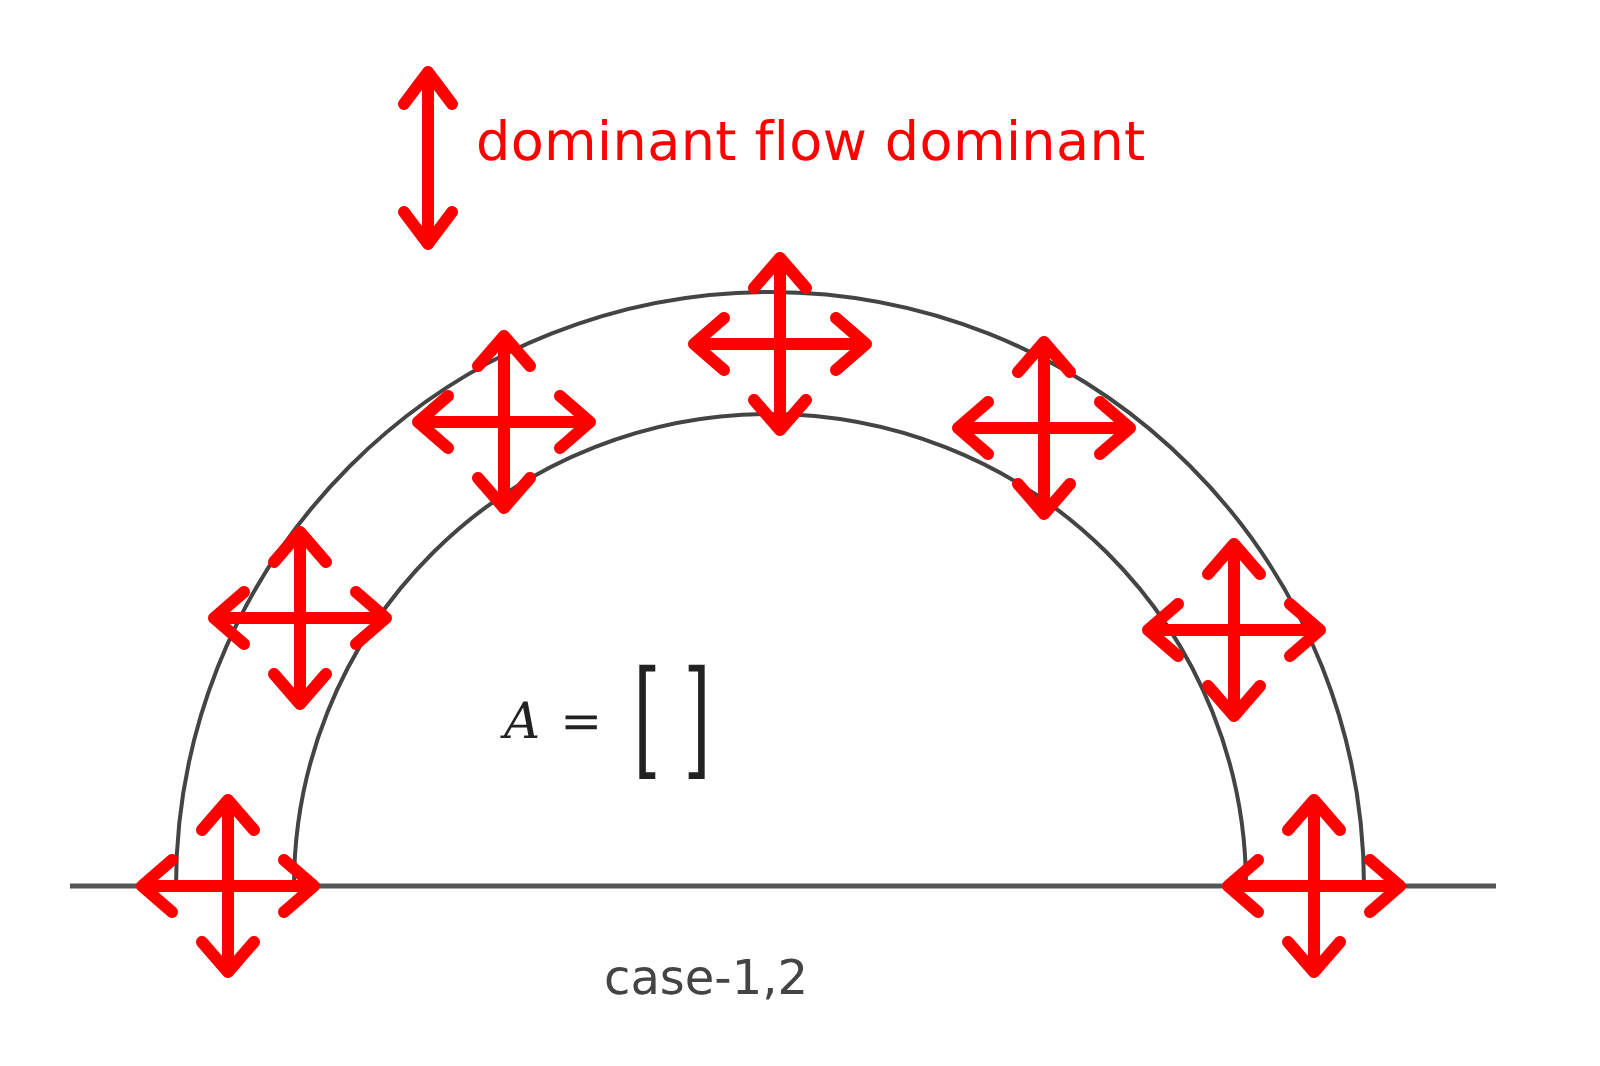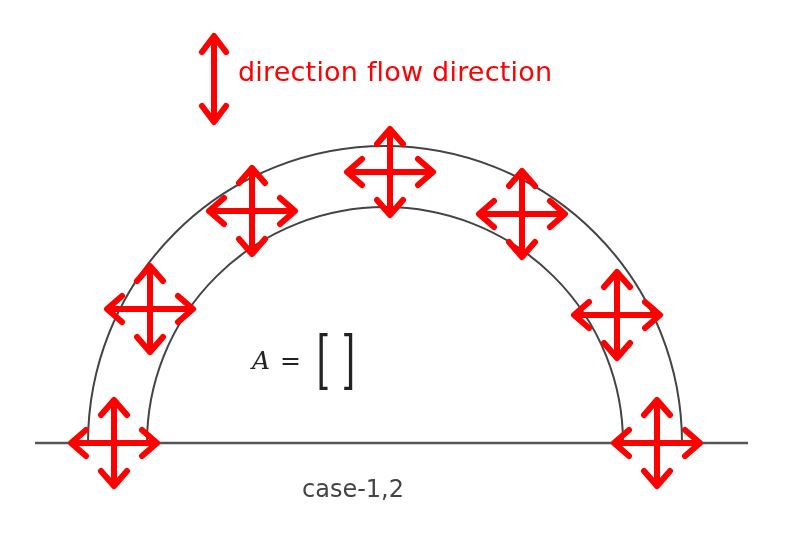--- a/index.html
+++ b/index.html
@@ -56,21 +56,21 @@
 
   <use href="#quad-arrow" x="114" y="443"></use>
   <use href="#quad-arrow" x="150" y="309"></use>
   <use href="#quad-arrow" x="252" y="211"></use>
   <use href="#quad-arrow" x="390" y="172"></use>
   <use href="#quad-arrow" x="522" y="214"></use>
   <use href="#quad-arrow" x="617" y="315"></use>
   <use href="#quad-arrow" x="657" y="443"></use>
 </svg>
 
-<div class="legend-text">direction flow direction</div>
+<div class="legend-text">dominant flow dominant</div>
 
 <div class="matrix">
   <span class="lhs">A</span>
   <span class="eq">=</span>
   <span class="bracket">[</span>
   <span class="bracket">]</span>
 </div>
 
 <div class="caption">case-1,2</div>
 

